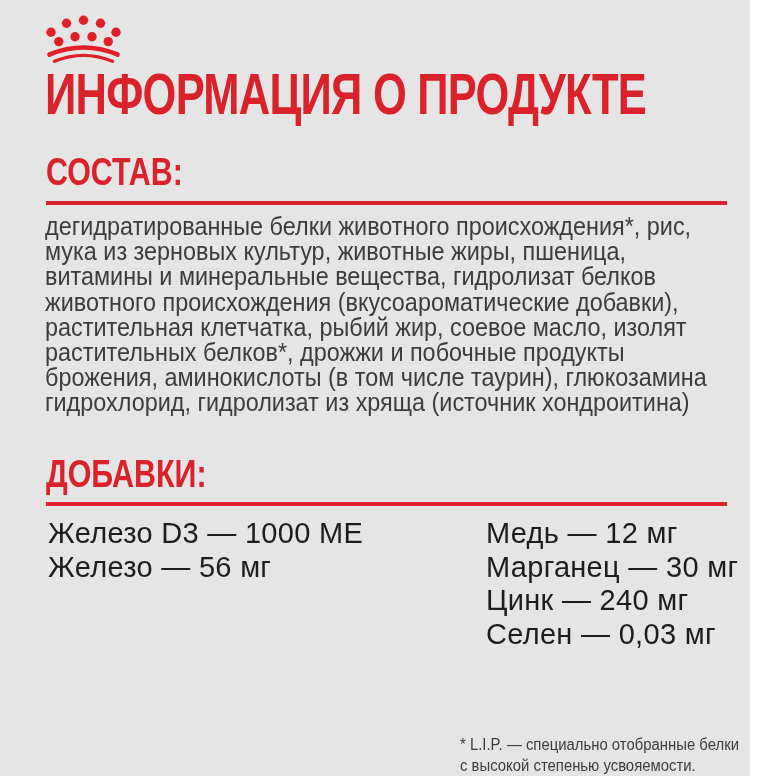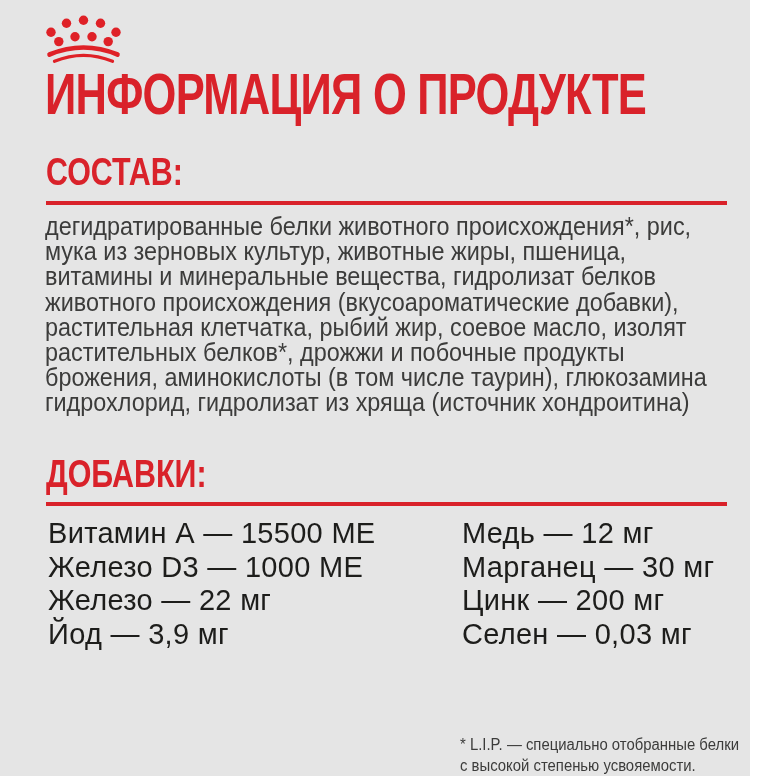--- a/index.html
+++ b/index.html
@@ -48,21 +48,21 @@
   }
   .composition-text .line{white-space:nowrap;}
   .additives-col{
     position:absolute;top:517px;
     font-size:29px;line-height:33.5px;
     color:var(--dark-text);
     letter-spacing:.3px;
   }
   .additives-col .item{white-space:nowrap;}
   .additives-left{left:48px;}
-  .additives-right{left:462px;}
+  .additives-right{left:486px;}
   .footnote{
     position:absolute;left:460px;top:734px;
     font-size:16px;line-height:21px;
     color:var(--body-text);
     transform:scaleX(.93);transform-origin:left top;
   }
   .footnote .line{white-space:nowrap;}
 </style>
 </head>
 <body>
@@ -99,30 +99,28 @@
     <div class="line">растительная клетчатка, рыбий жир, соевое масло, изолят</div>
     <div class="line">растительных белков*, дрожжи и побочные продукты</div>
     <div class="line">брожения, аминокислоты (в том числе таурин), глюкозамина</div>
     <div class="line">гидрохлорид, гидролизат из хряща (источник хондроитина)</div>
   </div>
 
   <h2 class="section-heading heading-additives">ДОБАВКИ:</h2>
   <div class="rule rule-additives"></div>
 
   <div class="additives-col additives-left">
-    <div class="item">Витамин А — 15500 МЕ</div>
     <div class="item">Железо D3 — 1000 МЕ</div>
-    <div class="item">Железо — 22 мг</div>
-    <div class="item">Йод — 3,9 мг</div>
+    <div class="item">Железо — 56 мг</div>
   </div>
 
   <div class="additives-col additives-right">
     <div class="item">Медь — 12 мг</div>
     <div class="item">Марганец — 30 мг</div>
-    <div class="item">Цинк — 200 мг</div>
+    <div class="item">Цинк — 240 мг</div>
     <div class="item">Селен — 0,03 мг</div>
   </div>
 
   <div class="footnote">
     <div class="line">* L.I.P. — специально отобранные белки</div>
     <div class="line">с высокой степенью усвояемости.</div>
   </div>
 
 </div>
 

